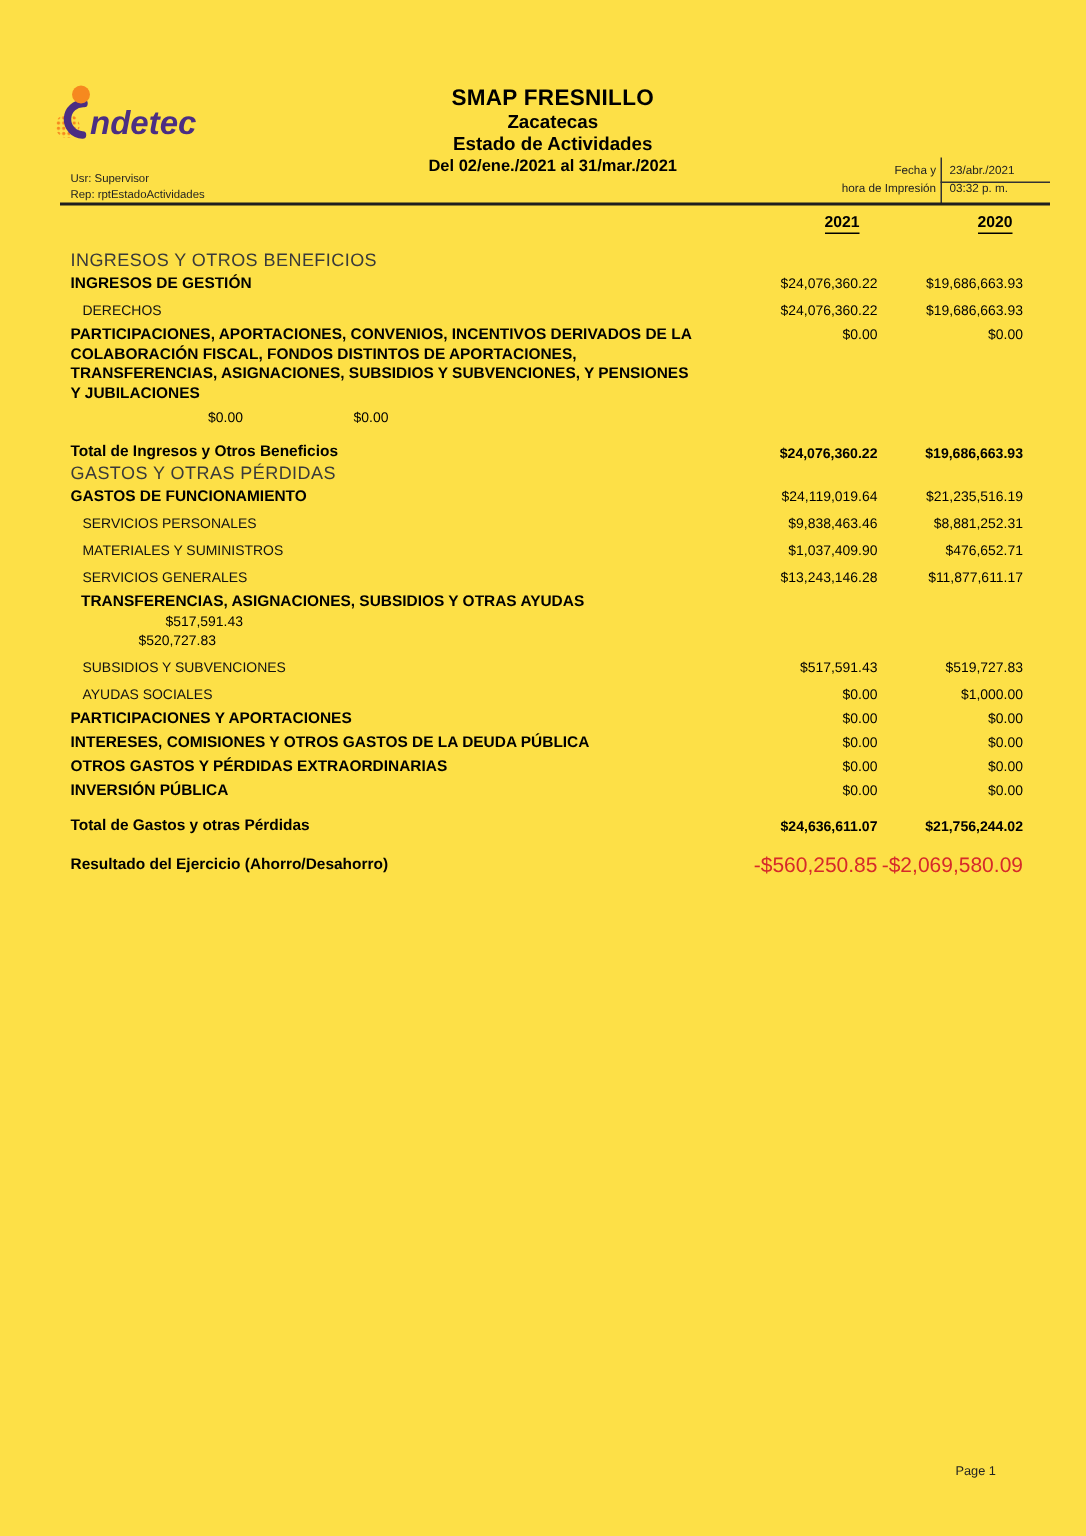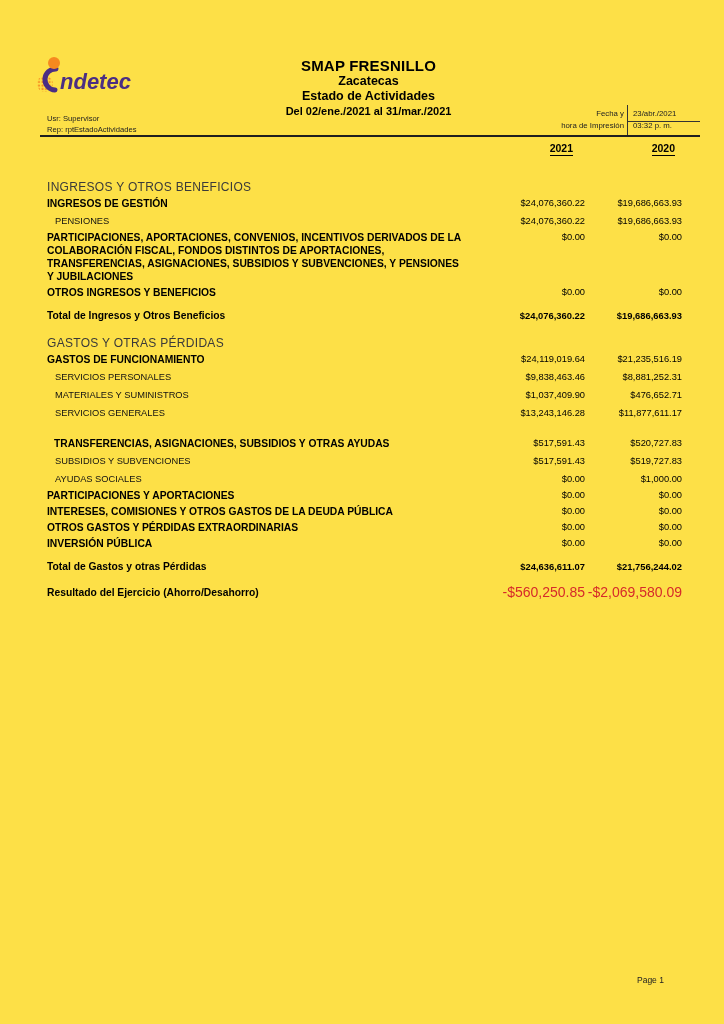--- a/index.html
+++ b/index.html
@@ -29,28 +29,28 @@
   #col-2020{right:49px;}
 
   
   #rows{position:absolute;left:47px;top:166px;width:635px;}
   .row{display:flex;align-items:flex-start;line-height:13px;}
   .row .label{flex:1 1 auto;padding-right:6px;color:#000;}
   .row .amt{flex:0 0 auto;text-align:right;font-size:9.3px;color:#000;}
   .row .a2021{width:115px;}
   .row .a2020{width:97px;}
 
-  .t-section{margin-top:15px;}
+  .t-section{margin-top:1px;}
   .t-section .label{font-size:12px;color:#3a3a3a;letter-spacing:.3px;}
   .t-section .amt{visibility:hidden;}
 
   .t-group{margin-top:3px;}
   .t-group .label{font-size:10.3px;font-weight:bold;}
 
-  .t-group-indent{margin-top:17px;}
+  .t-group-indent{margin-top:3px;flex-direction:column;}
   .t-group-indent .label{font-size:10.3px;font-weight:bold;padding-left:7px;}
 
   .t-item{margin-top:5px;}
   .t-item .label{font-size:9.3px;padding-left:8px;color:#111;}
 
   .t-total{margin-top:10px;}
   .t-total .label{font-size:10.3px;font-weight:bold;}
   .t-total .amt{font-weight:bold;font-size:9.4px;}
 
   .t-result{margin-top:13px;}
@@ -111,31 +111,30 @@
       <div class="label">INGRESOS Y OTROS BENEFICIOS</div>
       <div class="amt a2021"></div>
       <div class="amt a2020"></div>
     </div>
       <div class="row t-group">
       <div class="label">INGRESOS DE GESTIÓN</div>
       <div class="amt a2021">$24,076,360.22</div>
       <div class="amt a2020">$19,686,663.93</div>
     </div>
       <div class="row t-item">
-      <div class="label">PENSIONES</div>
+      <div class="label">DERECHOS</div>
       <div class="amt a2021">$24,076,360.22</div>
       <div class="amt a2020">$19,686,663.93</div>
     </div>
       <div class="row t-group">
       <div class="label">PARTICIPACIONES, APORTACIONES, CONVENIOS, INCENTIVOS DERIVADOS DE LA COLABORACIÓN FISCAL, FONDOS DISTINTOS DE APORTACIONES, TRANSFERENCIAS, ASIGNACIONES, SUBSIDIOS Y SUBVENCIONES, Y PENSIONES Y JUBILACIONES</div>
       <div class="amt a2021">$0.00</div>
       <div class="amt a2020">$0.00</div>
     </div>
       <div class="row t-group">
-      <div class="label">OTROS INGRESOS Y BENEFICIOS</div>
       <div class="amt a2021">$0.00</div>
       <div class="amt a2020">$0.00</div>
     </div>
       <div class="row t-total">
       <div class="label">Total de Ingresos y Otros Beneficios</div>
       <div class="amt a2021">$24,076,360.22</div>
       <div class="amt a2020">$19,686,663.93</div>
     </div>
       <div class="row t-section">
       <div class="label">GASTOS Y OTRAS PÉRDIDAS</div>

